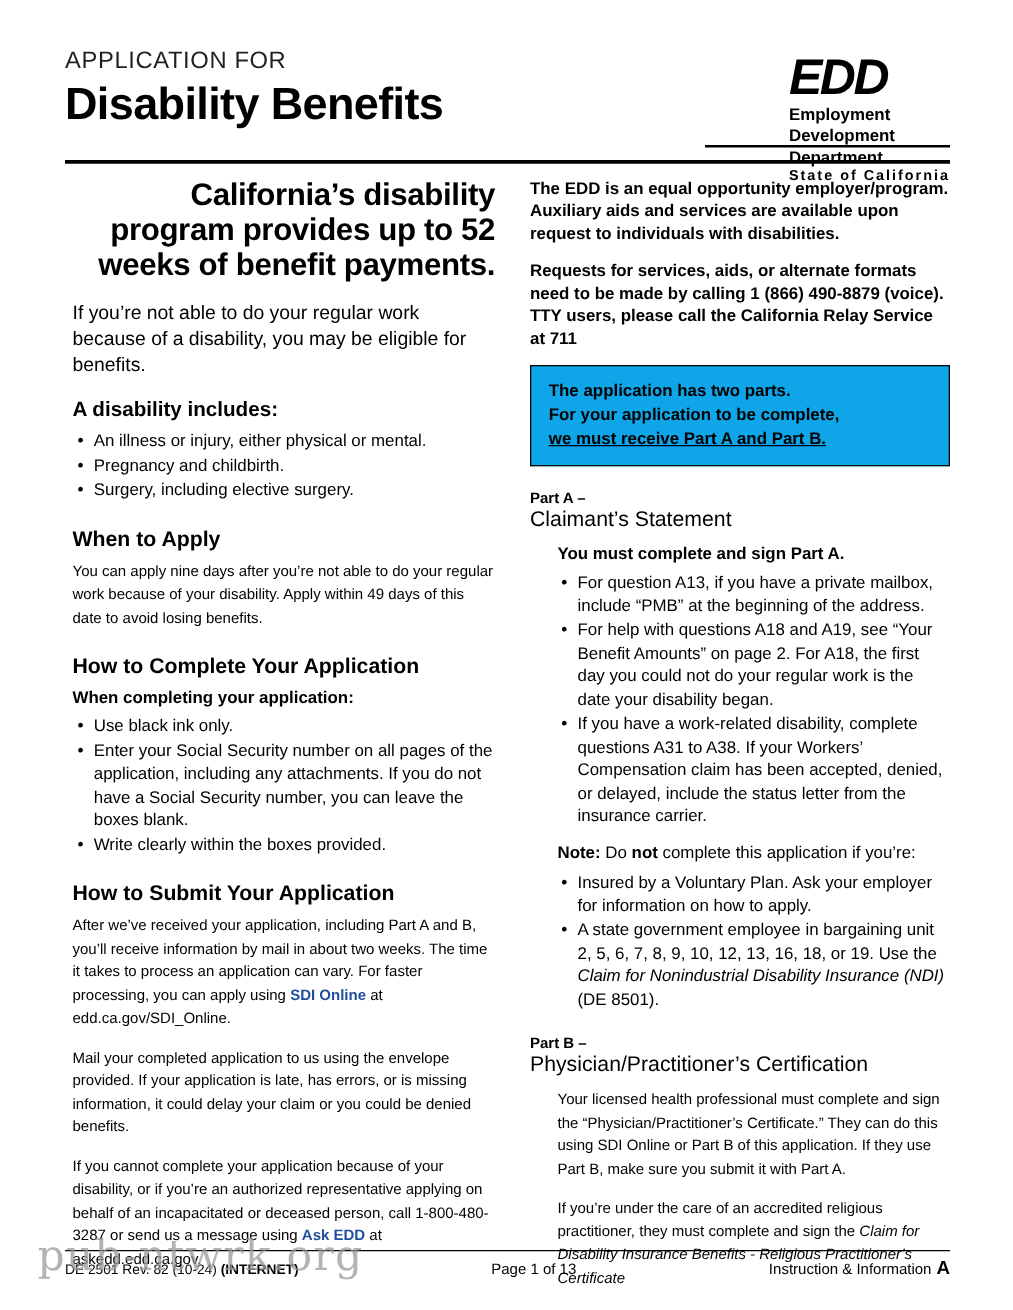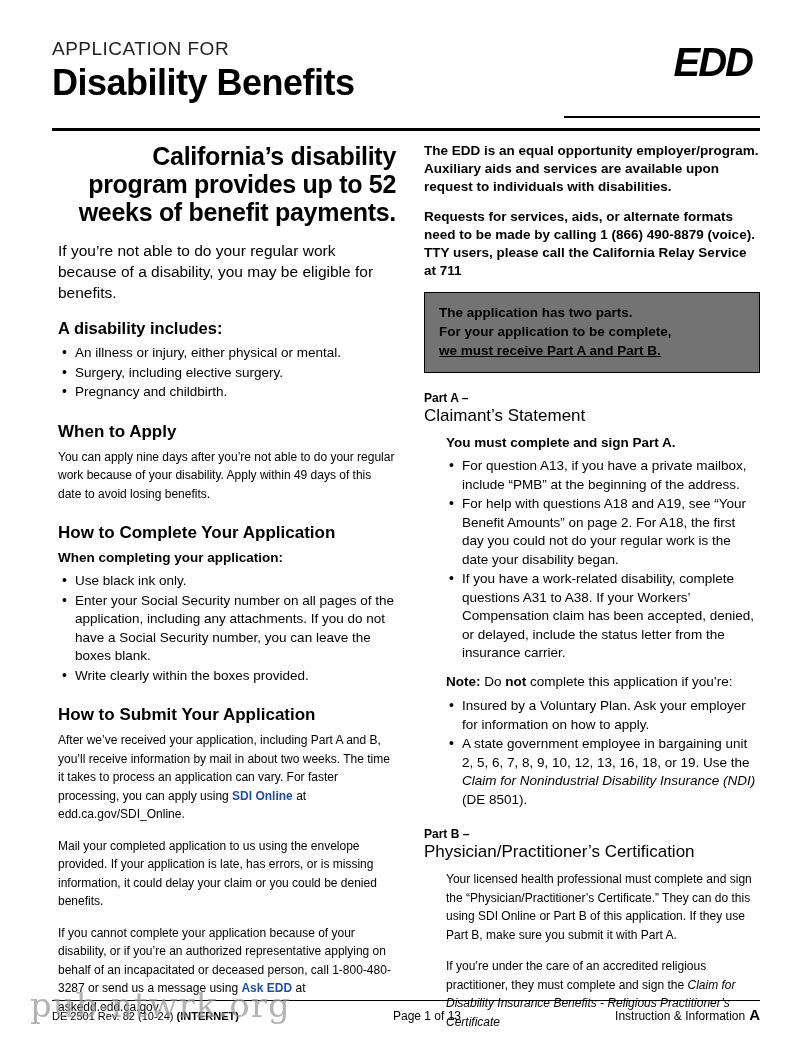--- a/index.html
+++ b/index.html
@@ -165,21 +165,21 @@
 
   
   p.right-b {
     font-size: 13.5px;
     line-height: 18px;
     font-weight: bold;
     margin: 0 0 12px 0;
   }
   .notebox {
     border: 1.5px solid #000;
-    background: #737373;
+    background: #0ea5e9;
     padding: 10px 12px 12px 14px;
     margin: 4px 0 18px 0;
     font-size: 13.5px;
     line-height: 19px;
     font-weight: bold;
   }
   .notebox .u { text-decoration: underline; }
   h2.part {
     font-size: 12px;
     font-weight: bold;
@@ -248,34 +248,40 @@
 </head>
 <body>
 
 <div class="page">
 
   <div class="header">
     <div class="hdr-title-small">APPLICATION FOR</div>
     <div class="hdr-title-big">Disability Benefits</div>
     <div class="edd-logo">
       <div class="edd-mark">EDD</div>
+      <div>
+        <div class="edd-words">Employment</div>
+        <div class="edd-words">Development</div>
+        <div class="edd-words">Department</div>
+        <div class="edd-state">State of California</div>
+      </div>
     </div>
     <div class="edd-rule"></div>
   </div>
   <div class="header-rule"></div>
 
   <div class="col-left">
     <h1 class="lead">California’s disability program provides up to 52 weeks of benefit payments.</h1>
     <p class="body">If you’re not able to do your regular work because of a disability, you may be eligible for benefits.</p>
 
     <h2 class="sec">A disability includes:</h2>
     <ul class="bullets">
       <li>An illness or injury, either physical or mental.</li>
+      <li>Pregnancy and childbirth.</li>
       <li>Surgery, including elective surgery.</li>
-      <li>Pregnancy and childbirth.</li>
     </ul>
 
     <h2 class="sec-lg">When to Apply</h2>
     <p class="body-sm">You can apply nine days after you’re not able to do your regular work because of your disability. Apply within 49 days of this date to avoid losing benefits.</p>
 
     <h2 class="sec-lg">How to Complete Your Application</h2>
     <div class="bold-line">When completing your application:</div>
     <ul class="bullets">
       <li>Use black ink only.</li>
       <li>Enter your Social Security number on all pages of the application, including any attachments. If you do not have a Social Security number, you can leave the boxes blank.</li>

